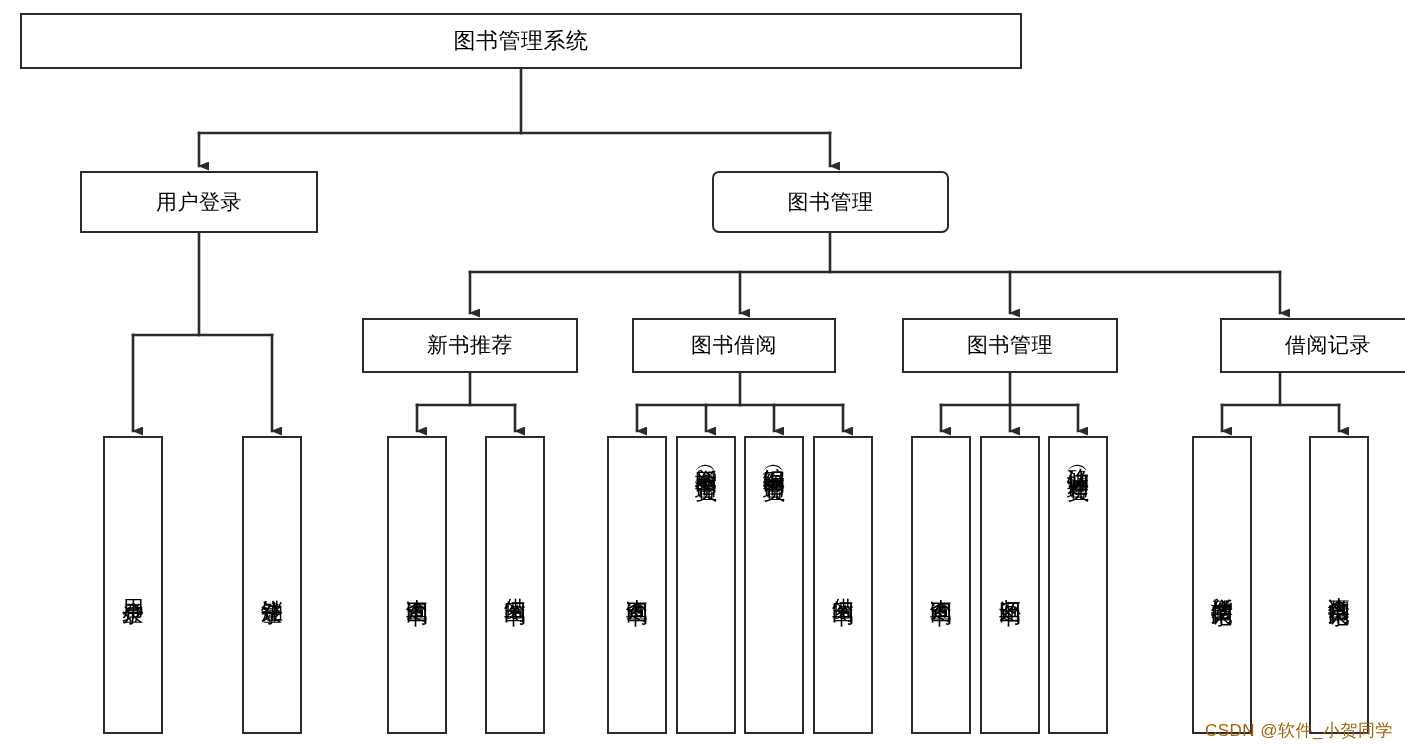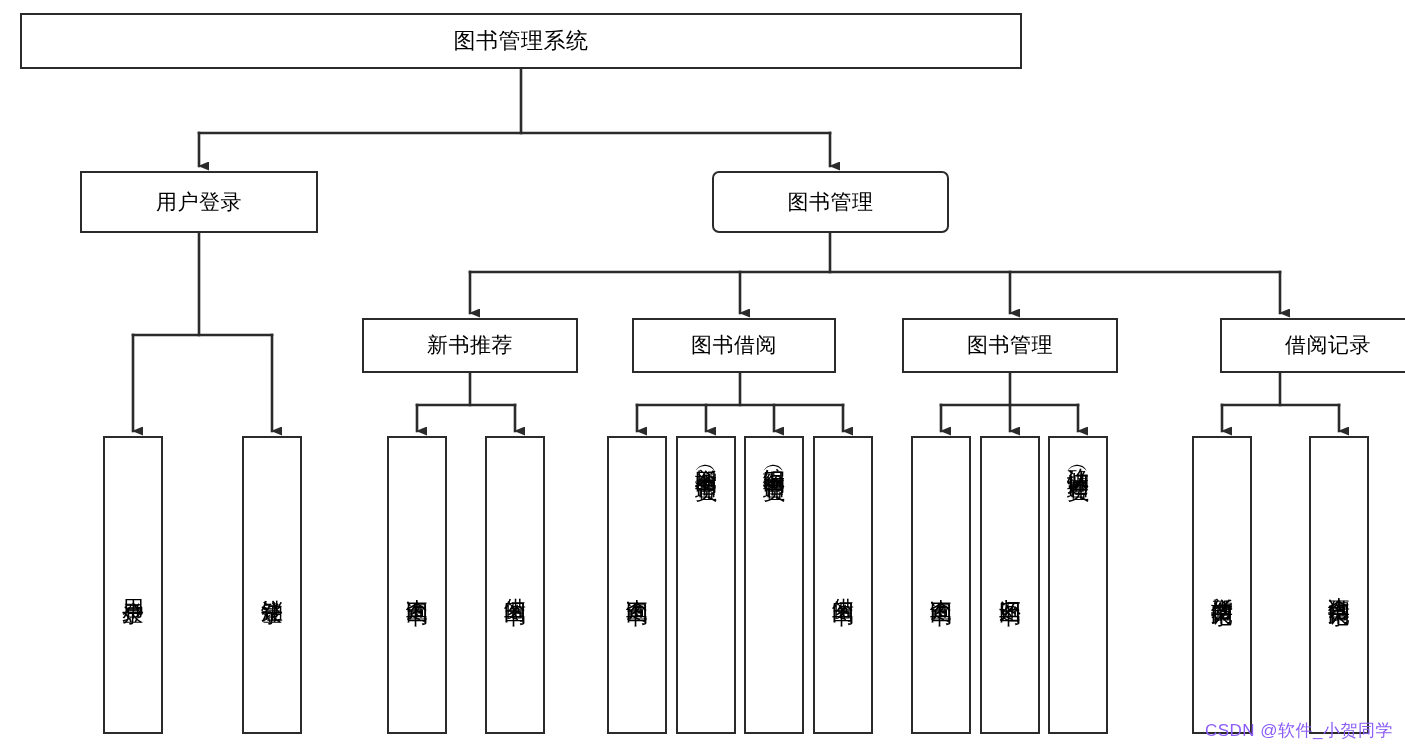--- a/index.html
+++ b/index.html
@@ -70,21 +70,21 @@
     align-items: center;
   }
   .node.vert.center-text .node-label {
     margin-top: 0;
   }
   #watermark {
     position: absolute;
     right: 12px;
     bottom: 5px;
     font-size: 17px;
-    color: #8b5cf6;
+    color: #a16207;
     z-index: 5;
     white-space: nowrap;
     letter-spacing: 0.5px;
     font-family: "Liberation Sans", "DejaVu Sans", sans-serif;
   }
 </style>
 </head>
 <body>
 
 <div id="diagram-root">

